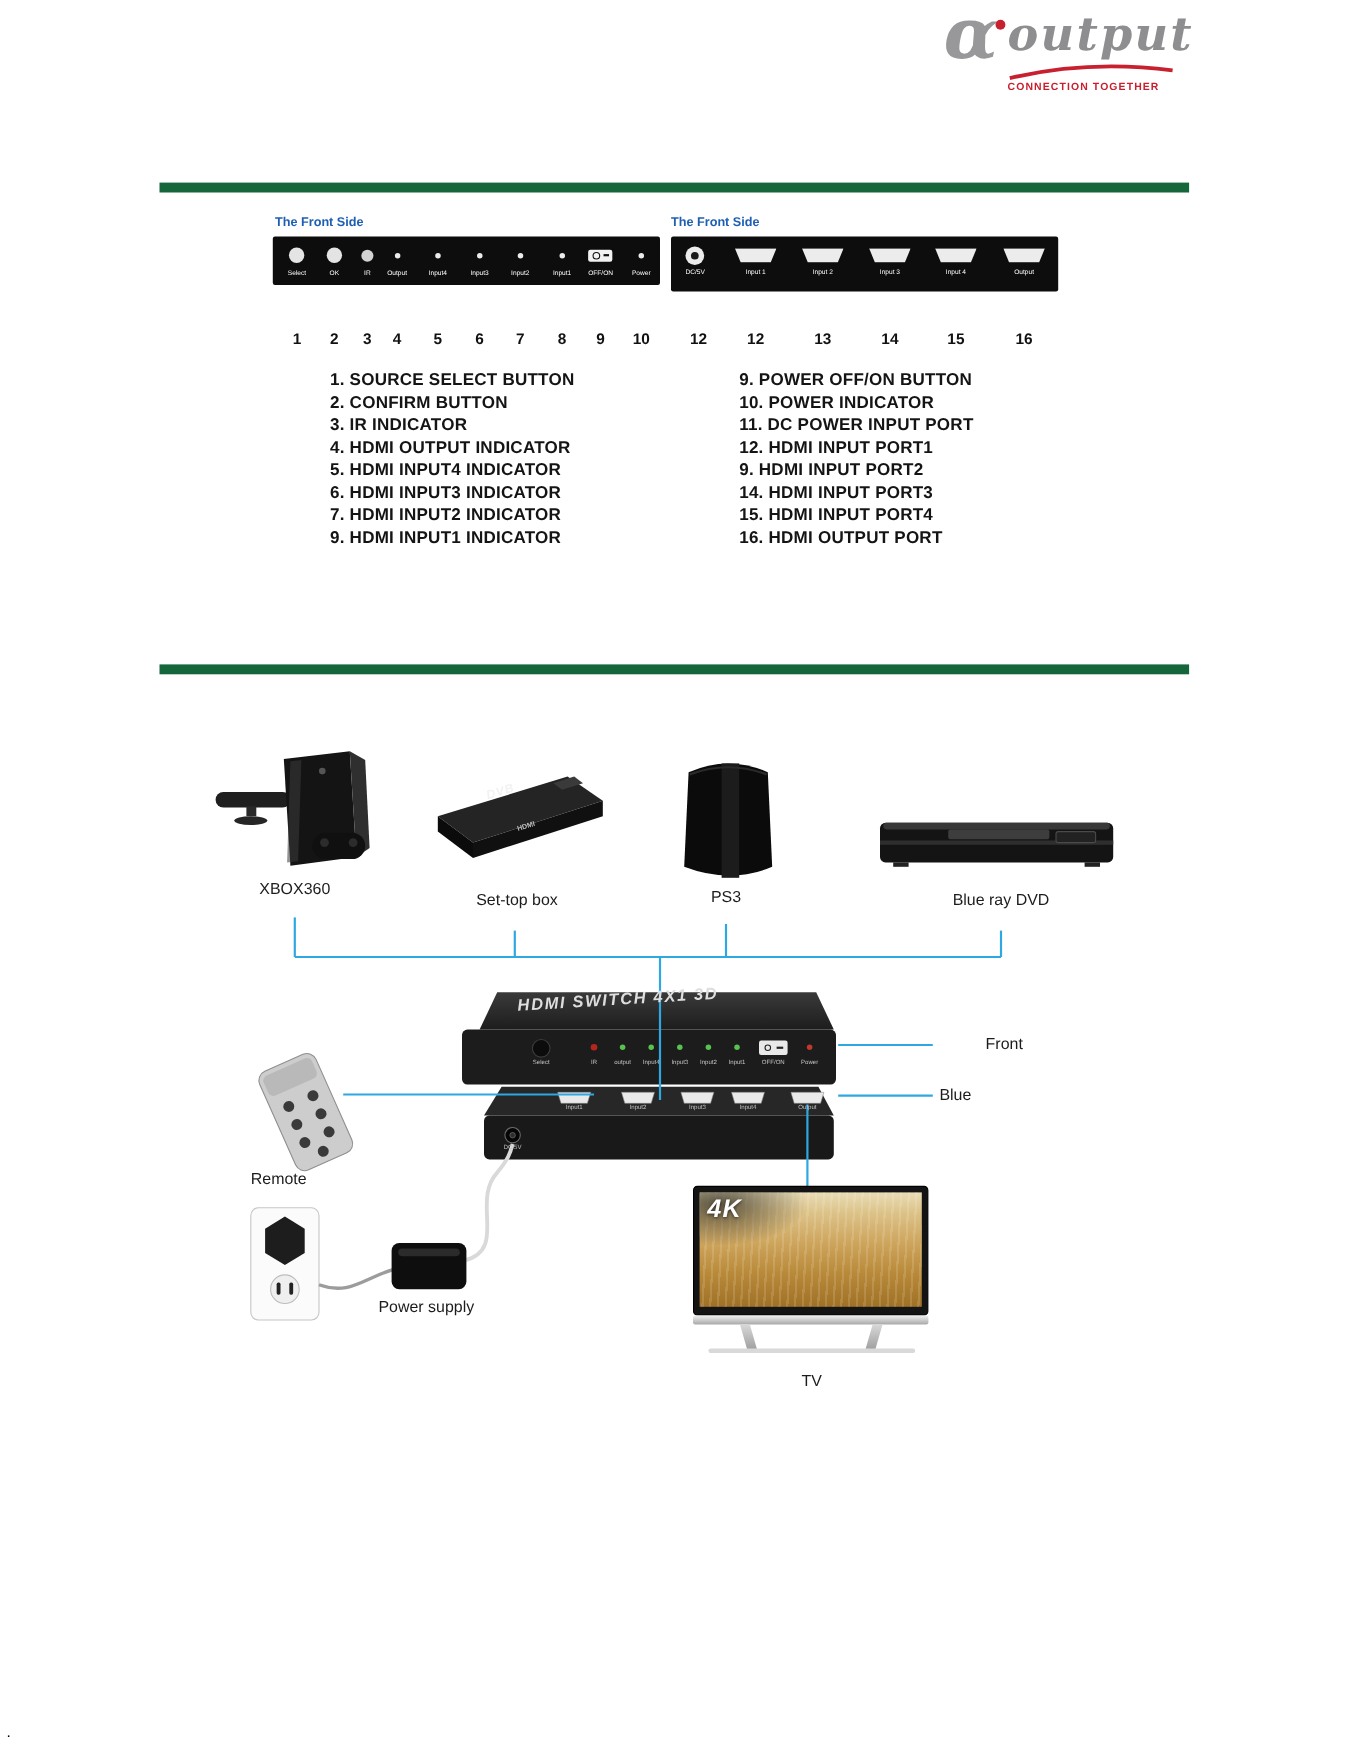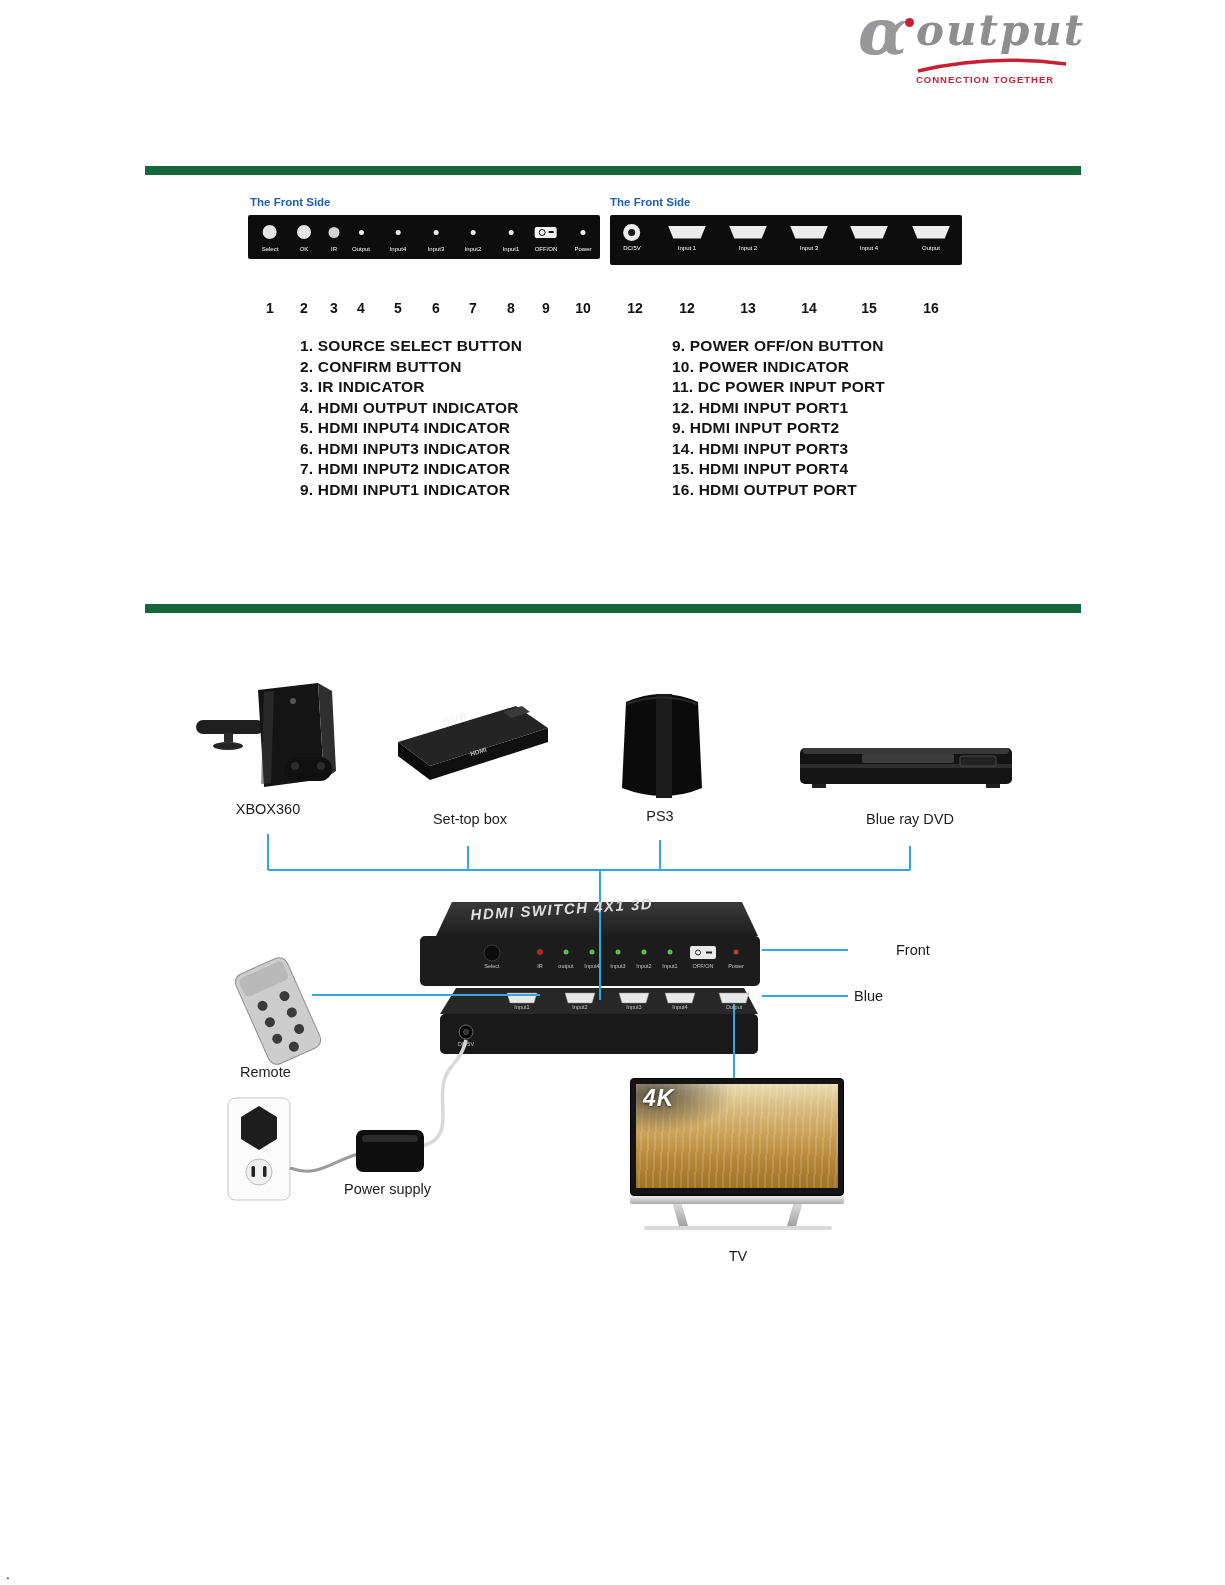--- a/index.html
+++ b/index.html
@@ -374,21 +374,21 @@
 
   <span class="sw-tiny" style="left:522px;top:1004px">Input1</span>
   <span class="sw-tiny" style="left:580px;top:1004px">Input2</span>
   <span class="sw-tiny" style="left:634px;top:1004px">Input3</span>
   <span class="sw-tiny" style="left:680px;top:1004px">Input4</span>
   <span class="sw-tiny" style="left:734px;top:1004px">Output</span>
   <span class="sw-tiny" style="left:466px;top:1041px">DC/5V</span>
 
   <div class="dev-label" style="left:896px;top:942px">Front</div>
   <div class="dev-label" style="left:854px;top:988px">Blue</div>
-  <div class="dev-label" style="left:240px;top:1064px">Remote</div>
+  <div class="dev-label" style="left:228px;top:1064px">Remote</div>
   <div class="dev-label" style="left:344px;top:1181px">Power supply</div>
 
   <div class="tv-bezel"></div>
   <div class="tv-screen"></div>
   <div class="tv-corner"></div>
   <div class="tv-badge">4K</div>
   <div class="tv-sound"></div>
   <div class="tv-leg tv-leg-l"></div>
   <div class="tv-leg tv-leg-r"></div>
   <div class="tv-base"></div>

